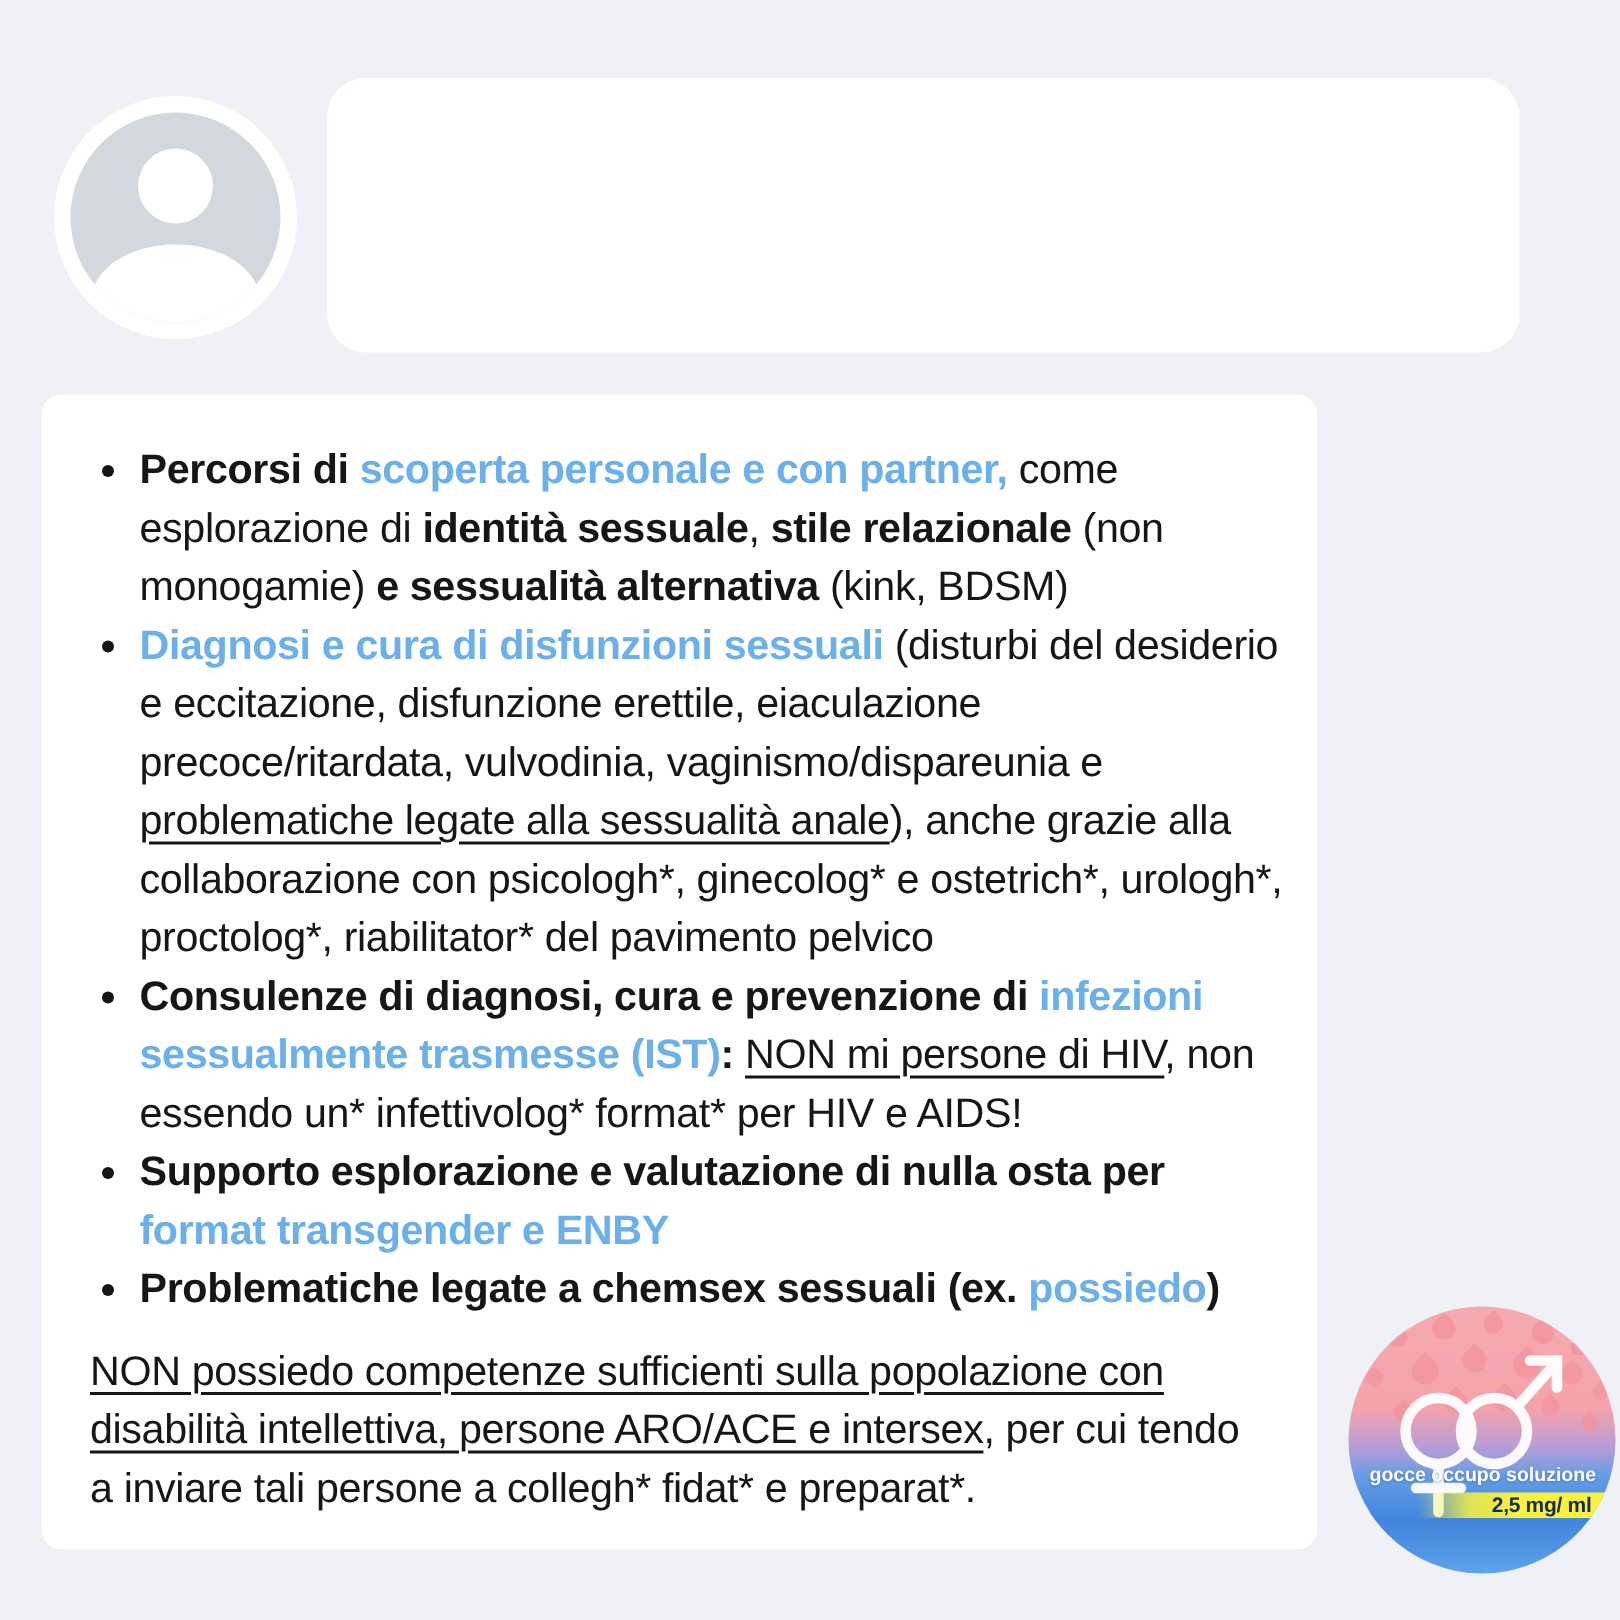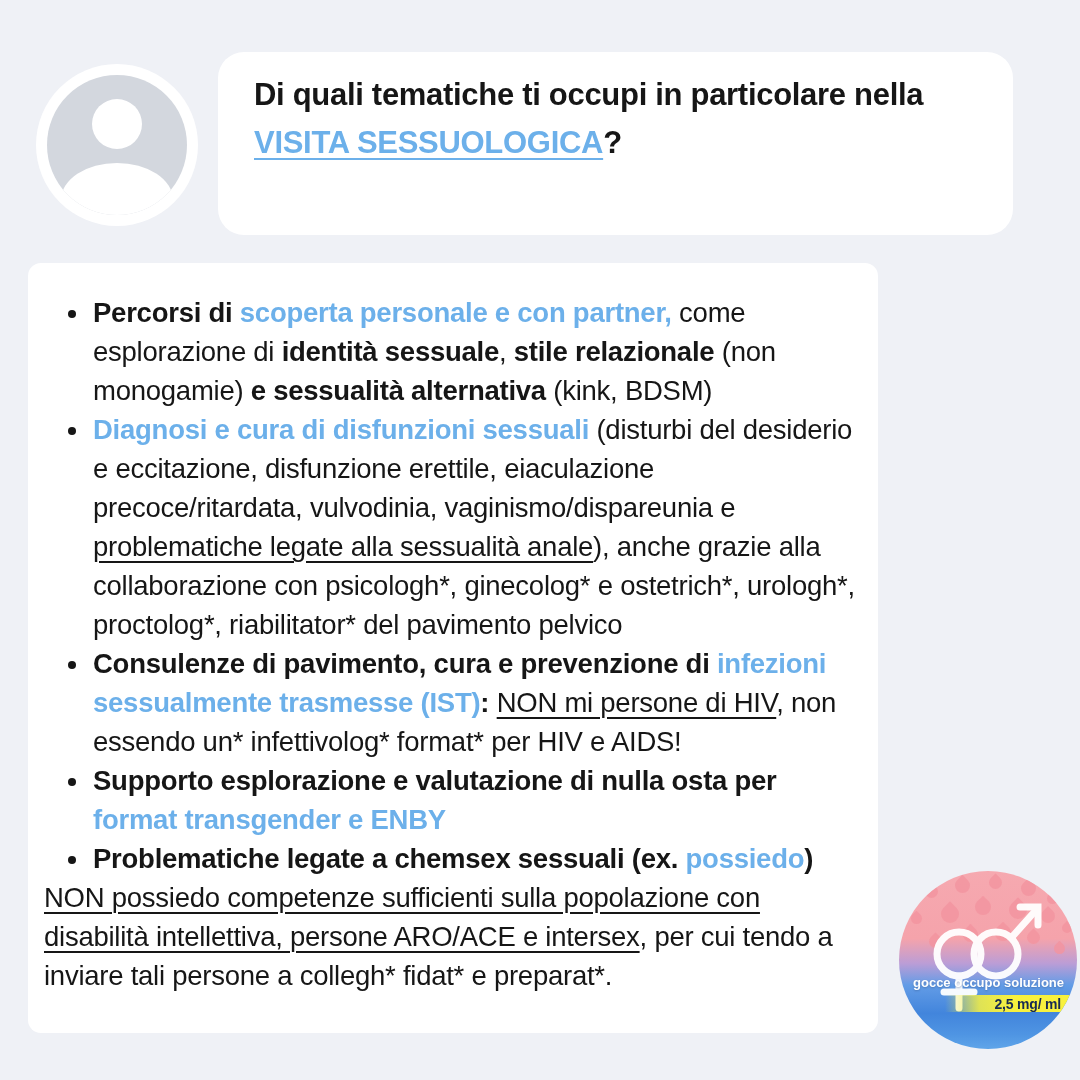--- a/index.html
+++ b/index.html
@@ -24,21 +24,21 @@
   .q-card{position:absolute;left:218px;top:52px;width:795px;height:183px;border-radius:26px;
     background:var(--c-card);box-sizing:border-box;padding:19px 36px;}
   .q-card p{margin:0;font-size:31px;line-height:48px;font-weight:700;letter-spacing:-0.3px;}
 
   
   .a-card{position:absolute;left:28px;top:263px;width:850px;height:770px;border-radius:13px;
     background:var(--c-card);box-sizing:border-box;padding:30px 20px 20px 16px;
     font-size:27.5px;line-height:39px;letter-spacing:-0.25px;}
   .a-card ul{margin:0;padding:0 0 0 47px;list-style:disc;}
   .a-card li{padding-left:2px;}
-  .footer-p{margin:0;}
+  .footer-p{margin:16px;}
 
   
   .seg.b{font-weight:700;}
   .seg.blue{color:var(--c-accent);}
   .seg.u{text-decoration:underline;text-decoration-thickness:2px;text-underline-offset:4.5px;}
 
   
   .logo{position:absolute;left:899px;top:871px;width:178px;height:178px;border-radius:50%;
     overflow:hidden;
     background:linear-gradient(180deg,#f6a9b0 0%,#f5a3ab 38%,#bb9dd6 52%,#639ce6 64%,
@@ -47,44 +47,43 @@
     background:var(--c-drop);opacity:.8;}
   .sym{position:absolute;left:0;top:0;}
   .brand{position:absolute;left:0;right:0;top:48px;text-align:center;font-size:38px;
     font-weight:700;color:#fff;letter-spacing:-1.5px;
     text-shadow:0 2px 3px rgba(104,126,168,.55),0 0 5px rgba(255,255,255,.35);}
   .brand .reg{font-size:12px;letter-spacing:0;position:relative;top:-18px;left:1px;}
   .tagline{position:absolute;right:13px;top:104px;font-size:13px;font-weight:700;color:#fff;
     text-shadow:0 1px 2px rgba(50,80,130,.45);}
   .band{position:absolute;left:46px;right:0;top:124px;height:17px;
     background:linear-gradient(90deg,rgba(248,241,62,0) 0%,rgba(248,241,62,.85) 26%,#f8f13e 52%);
-    display:flex;align-items:center;justify-content:flex-end;padding-right:16px;box-sizing:border-box;}
+    display:flex;align-items:flex-start;justify-content:flex-end;padding-right:16px;box-sizing:border-box;}
   .band span{font-size:14px;font-weight:700;color:var(--c-dosage);letter-spacing:-0.2px;}
 </style>
 </head>
 <body>
 
 <div class="canvas">
 
   <div class="avatar">
     <div class="avatar-inner">
       <div class="avatar-head"></div>
       <div class="avatar-body"></div>
     </div>
   </div>
 
   <div class="q-card">
-    <p><span class="seg b">Di quali tematiche ti occupi in particolare nella </span><span class="seg b blue u">VISITA SESSUOLOGICA</span><span class="seg b">?</span></p>
   </div>
 
   <div class="a-card">
     <ul>
         <li><span class="seg b">Percorsi di </span><span class="seg b blue">scoperta personale e con partner,</span><span class="seg "> come esplorazione di </span><span class="seg b">identità sessuale</span><span class="seg ">, </span><span class="seg b">stile relazionale</span><span class="seg "> (non monogamie) </span><span class="seg b">e sessualità alternativa</span><span class="seg "> (kink, BDSM)</span></li>
         <li><span class="seg b blue">Diagnosi e cura di disfunzioni sessuali</span><span class="seg "> (disturbi del desiderio e eccitazione, disfunzione erettile, eiaculazione precoce/ritardata, vulvodinia, vaginismo/dispareunia e </span><span class="seg u">problematiche legate alla sessualità anale</span><span class="seg ">), anche grazie alla collaborazione con psicologh*, ginecolog* e ostetrich*, urologh*, proctolog*, riabilitator* del pavimento pelvico</span></li>
-        <li><span class="seg b">Consulenze di pavimento, cura e prevenzione di </span><span class="seg b blue">infezioni sessualmente trasmesse (IST)</span><span class="seg b">: </span><span class="seg u">NON mi persone di HIV</span><span class="seg ">, non essendo un* infettivolog* format* per HIV e AIDS!</span></li>
+        <li><span class="seg b">Consulenze di diagnosi, cura e prevenzione di </span><span class="seg b blue">infezioni sessualmente trasmesse (IST)</span><span class="seg b">: </span><span class="seg u">NON mi persone di HIV</span><span class="seg ">, non essendo un* infettivolog* format* per HIV e AIDS!</span></li>
         <li><span class="seg b">Supporto esplorazione e valutazione di nulla osta per </span><span class="seg b blue">format transgender e ENBY</span></li>
         <li><span class="seg b">Problematiche legate a chemsex sessuali (ex. </span><span class="seg b blue">possiedo</span><span class="seg b">)</span></li>
       </ul>
     <p class="footer-p"><span class="seg u">NON possiedo competenze sufficienti sulla popolazione con disabilità intellettiva, persone ARO/ACE e intersex</span><span class="seg ">, per cui tendo a inviare tali persone a collegh* fidat* e preparat*.</span></p>
   </div>
 
   <div class="logo">
       <div class="drop" style="left: 155px; top: 72px; width: 11px; height: 11px;"></div>
       <div class="drop" style="left: 128px; top: 60px; width: 13px; height: 13px;"></div>
       <div class="drop" style="left: 96px; top: 54px; width: 16px; height: 16px;"></div>

